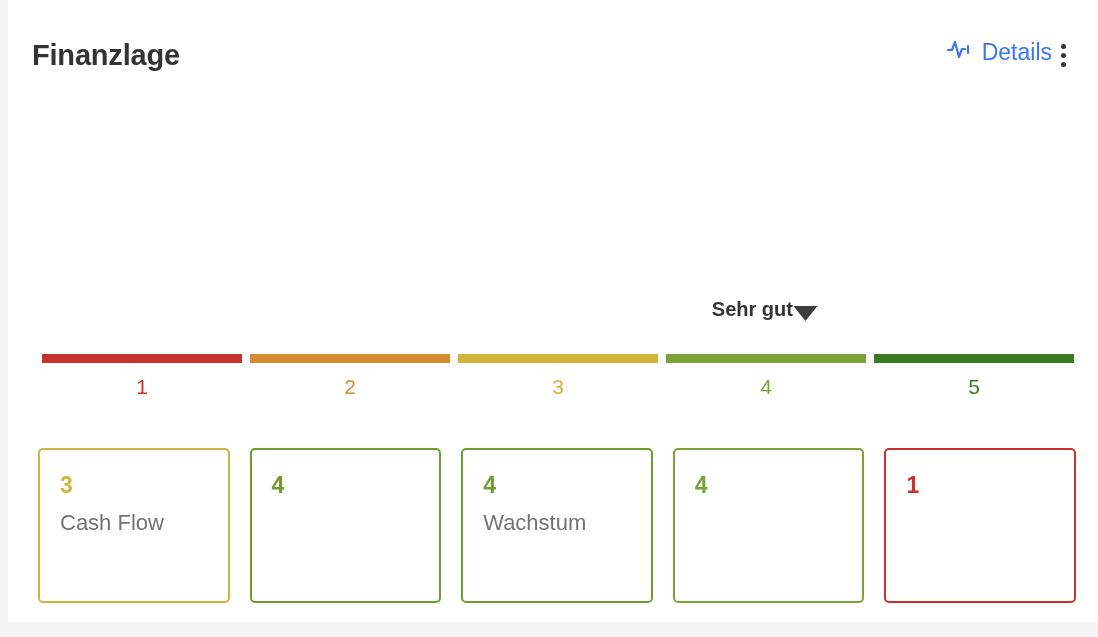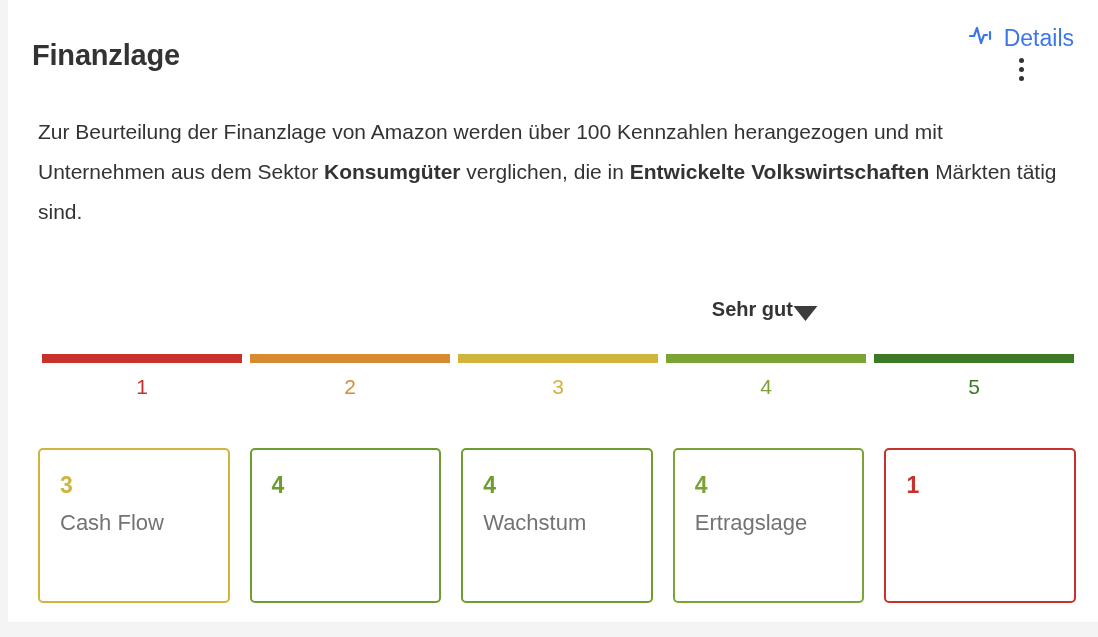--- a/index.html
+++ b/index.html
@@ -47,23 +47,22 @@
   .panel-title {
     font-size: 29px;
     font-weight: bold;
     color: #333333;
     letter-spacing: -0.2px;
     line-height: 34px;
   }
 
   .header-actions {
     display: flex;
-    align-items: center;
+    align-items: flex-start;
     gap: 0;
-    flex-direction: column;
   }
 
   .details-link {
     display: flex;
     align-items: center;
     gap: 9px;
     color: #3b76ef;
     font-size: 23px;
     line-height: 28px;
     cursor: pointer;
@@ -213,23 +212,20 @@
         </a>
 
         <div class="kebab-menu">
           <span></span>
           <span></span>
           <span></span>
         </div>
       </div>
     </div>
 
-    <p class="description">
-      <span>Zur Beurteilung der Finanzlage von Amazon werden über 100 Kennzahlen herangezogen und mit Unternehmen aus dem Sektor </span><b>Konsumgüter</b><span> verglichen, die in </span><b>Entwickelte Volkswirtschaften</b><span> Märkten tätig sind.</span>
-    </p>
 
     <div class="scale-wrap">
       <div class="scale-pointer-row">
         <div class="pointer-group" id="pointer-group" style="left: 70%;">
           <div class="pointer-label">Sehr gut</div>
           <div class="pointer-triangle"></div>
         </div>
       </div>
       <div class="scale-bar" id="scale-bar">
           <div class="scale-seg" style="background: rgb(200, 50, 44);"></div>
@@ -254,21 +250,20 @@
         </div>
         <div class="score-card" style="border-color: rgb(111, 156, 47);">
           <div class="score-value" style="color: rgb(111, 156, 47);">4</div>
         </div>
         <div class="score-card" style="border-color: rgb(111, 156, 47);">
           <div class="score-value" style="color: rgb(111, 156, 47);">4</div>
           <div class="score-label">Wachstum</div>
         </div>
         <div class="score-card" style="border-color: rgb(123, 163, 53);">
           <div class="score-value" style="color: rgb(123, 163, 53);">4</div>
-          <div class="score-label">Ertragslage</div>
         </div>
         <div class="score-card" style="border-color: rgb(200, 50, 44);">
           <div class="score-value" style="color: rgb(200, 50, 44);">1</div>
         </div>
       </div>
 
   </div>
 </div>
 
 </body></html>

